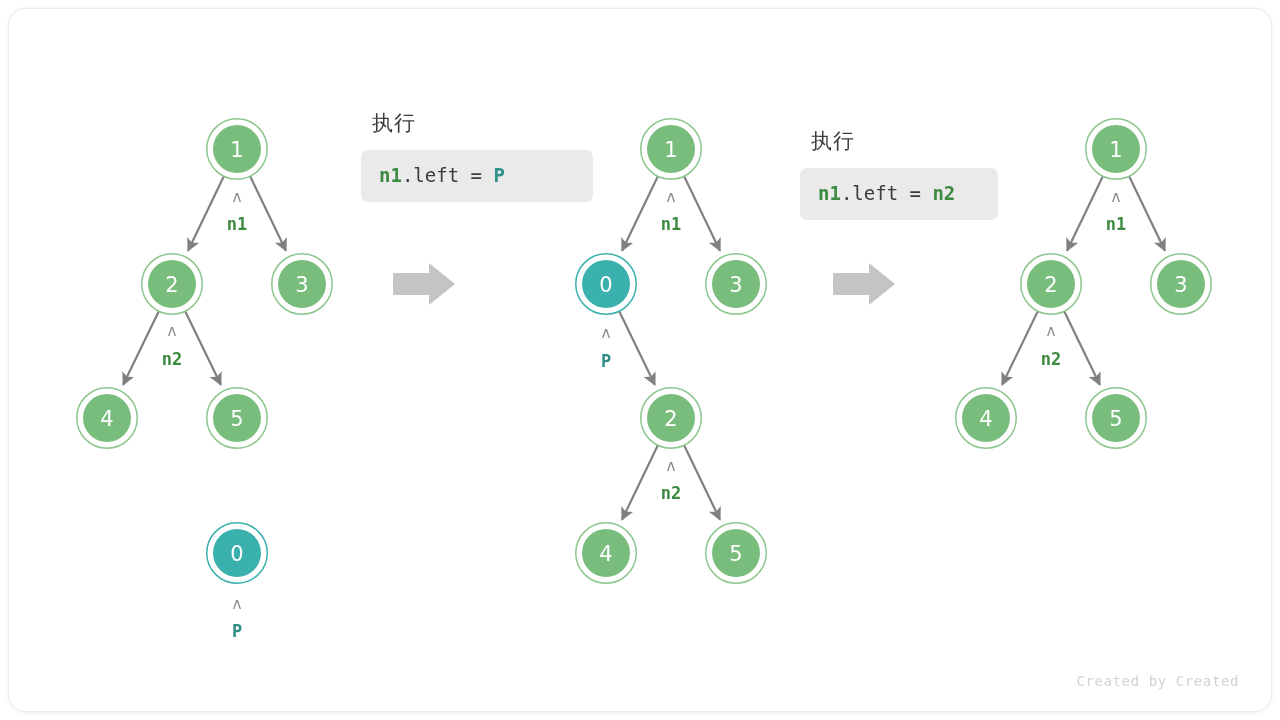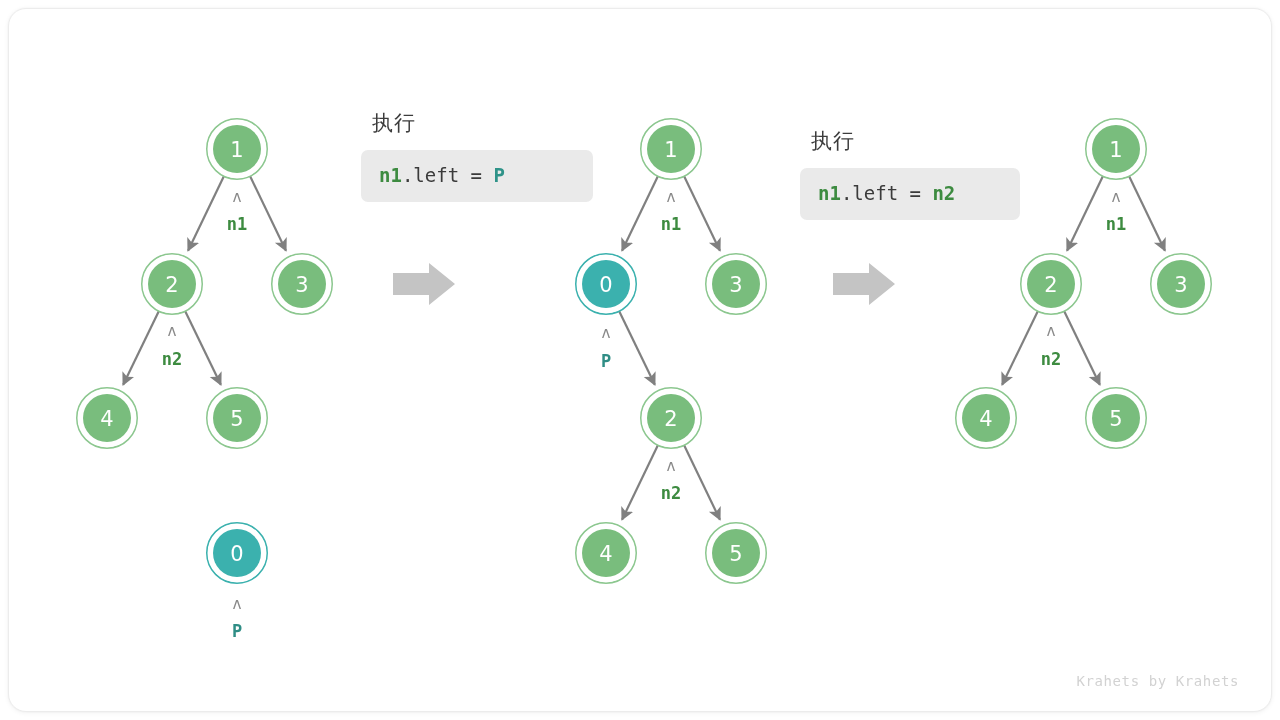--- a/index.html
+++ b/index.html
@@ -240,19 +240,19 @@
         <polygon points="824,264 860,264 860,254 886,275 860,296 860,286 824,286" fill="#c4c4c4"></polygon>
       </g>
   </svg>
 
   <div class="step-heading" id="heading-step-2" style="left: 363px; top: 100px;">执行</div>
   <div class="step-heading" id="heading-step-3" style="left: 802px; top: 118px;">执行</div>
 
   <div class="code-box" id="code-step-2" style="left: 352px; top: 141px; width: 232px;">
       <div><span class="tok-green">n1</span><span class="tok-plain">.left = </span><span class="tok-teal">P</span></div>
     </div>
-  <div class="code-box" id="code-step-3" style="left: 791px; top: 159px; width: 220px;">
+  <div class="code-box" id="code-step-3" style="left: 791px; top: 159px; width: 198px;">
       <div><span class="tok-green">n1</span><span class="tok-plain">.left = </span><span class="tok-green">n2</span></div>
     </div>
 
-  <div class="credit">Krahets by Krahets</div>
+  <div class="credit">Created by Created</div>
 
 </div>
 
 </body></html>

